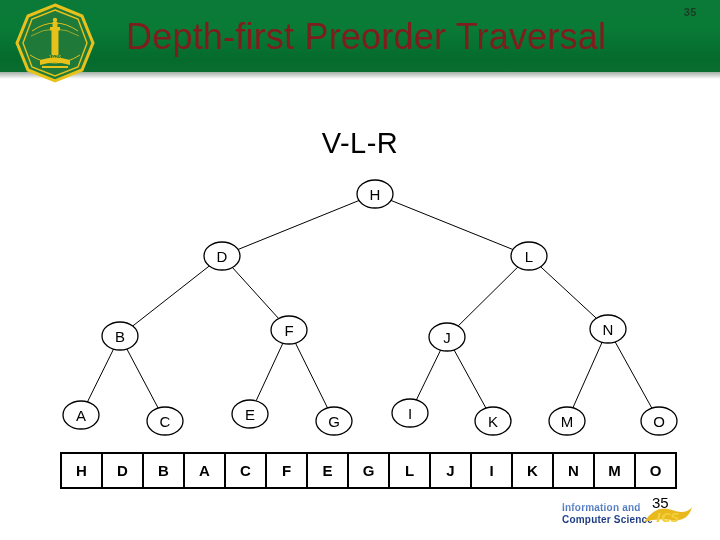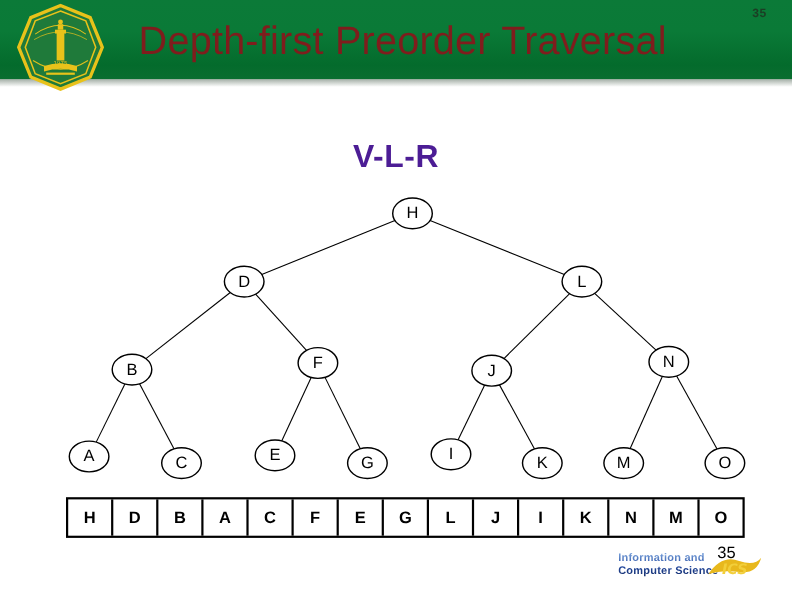--- a/index.html
+++ b/index.html
@@ -31,21 +31,21 @@
 
   
   .logo{
     position:absolute;left:12px;top:3px;width:86px;height:86px;
   }
   .logo svg{display:block;}
 
   
   .vlr{
     position:absolute;left:0;top:127px;width:720px;text-align:center;
-    font-size:29px;font-weight:bold;color:#4c1d95;letter-spacing:.5px;
+    font-size:29px;font-weight:normal;color:#000000;letter-spacing:.5px;
   }
 
   .tree{position:absolute;left:0;top:0;width:720px;height:540px;pointer-events:none;}
 
   .node-label{
     position:absolute;font-size:15px;color:#000;
     text-align:center;line-height:1;white-space:nowrap;
     transform:translate(-50%,-50%);
   }
 

